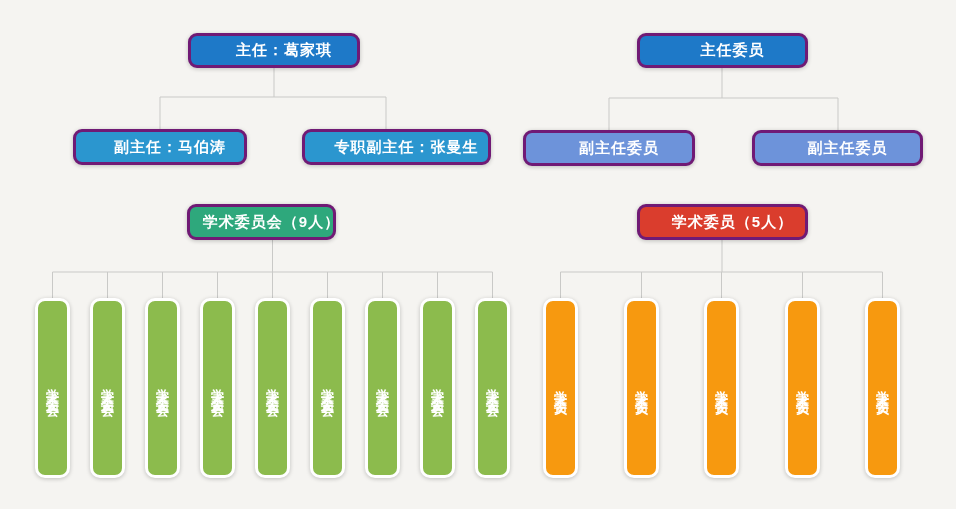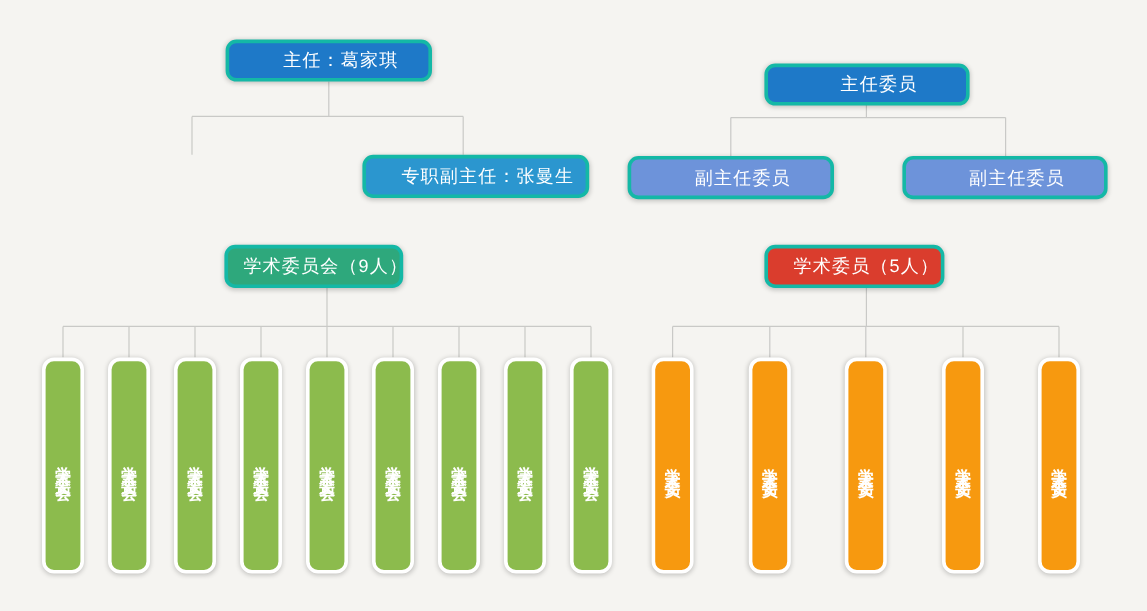--- a/index.html
+++ b/index.html
@@ -14,25 +14,25 @@
     overflow:hidden;
   }
   .connectors{
     position:absolute;left:0;top:0;
     pointer-events:none;
   }
   .hbox{
     position:absolute;
     height:36px;
     box-sizing:border-box;
-    border:3px solid #14b8a6;
+    border:3px solid #701a75;
     border-radius:9px;
     box-shadow:0 1px 4px rgba(0,0,0,.22);
     display:flex;align-items:center;justify-content:center;
-    color:#ffffff;font-weight:normal;font-size:15px;
+    color:#ffffff;font-weight:bold;font-size:15px;
     letter-spacing:1px;
     white-space:nowrap;
     cursor:default;
     padding-left:20px;
   }
   .vbox{
     position:absolute;
     top:298px;width:35px;height:180px;
     box-sizing:border-box;
     border:3px solid #ffffff;
@@ -85,39 +85,42 @@
       <path d="M641.5,272 L641.5,298"></path>
       <path d="M721.5,272 L721.5,298"></path>
       <path d="M802.5,272 L802.5,298"></path>
       <path d="M882.5,272 L882.5,298"></path>
     </g>
   </svg>
 
   <div class="hbox" style="left: 188px; top: 33px; width: 172px; height: 35px; background-color: rgb(30, 121, 200);">
     <span>主任：葛家琪</span>
   </div>
+  <div class="hbox" style="left: 73px; top: 129px; width: 174px; background-color: rgb(43, 150, 207);">
+    <span>副主任：马伯涛</span>
+  </div>
   <div class="hbox" style="left: 302px; top: 129px; width: 189px; background-color: rgb(43, 150, 207);">
     <span>专职副主任：张曼生</span>
   </div>
 
-  <div class="hbox" style="left: 637px; top: 33px; width: 171px; height: 35px; background-color: rgb(30, 121, 200); margin-top: 20px;">
+  <div class="hbox" style="left: 637px; top: 33px; width: 171px; height: 35px; background-color: rgb(30, 121, 200);">
     <span>主任委员</span>
   </div>
   <div class="hbox" style="left: 523px; top: 130px; width: 172px; background-color: rgb(109, 147, 218);">
     <span>副主任委员</span>
   </div>
   <div class="hbox" style="left: 752px; top: 130px; width: 171px; background-color: rgb(109, 147, 218);">
     <span>副主任委员</span>
   </div>
 
   <div class="hbox" style="left: 187px; top: 204px; width: 149px; background-color: rgb(46, 168, 124);">
     <span>学术委员会（9人）</span>
   </div>
 
-  <div class="hbox" style="left: 637px; top: 204px; width: 150px; background-color: rgb(218, 61, 45);">
+  <div class="hbox" style="left: 637px; top: 204px; width: 171px; background-color: rgb(218, 61, 45);">
     <span>学术委员（5人）</span>
   </div>
 
   <div class="vbox" style="left: 35px; background-color: rgb(140, 187, 77);">
       <span class="vtext">学术委员会</span>
     </div>
   <div class="vbox" style="left: 90px; background-color: rgb(140, 187, 77);">
       <span class="vtext">学术委员会</span>
     </div>
   <div class="vbox" style="left: 145px; background-color: rgb(140, 187, 77);">

